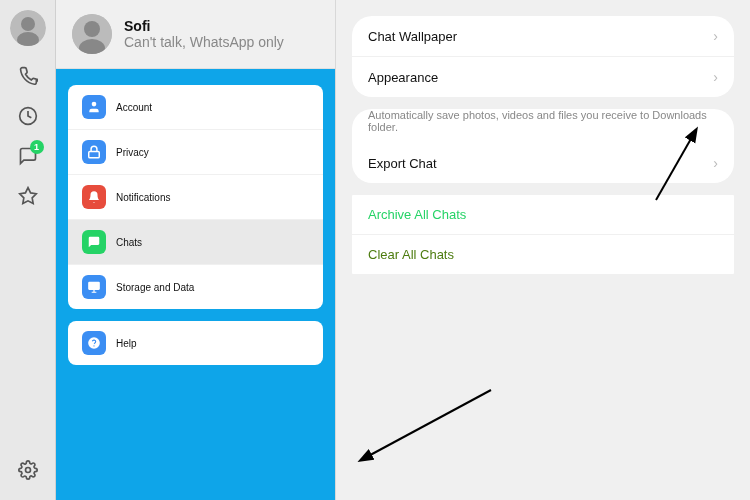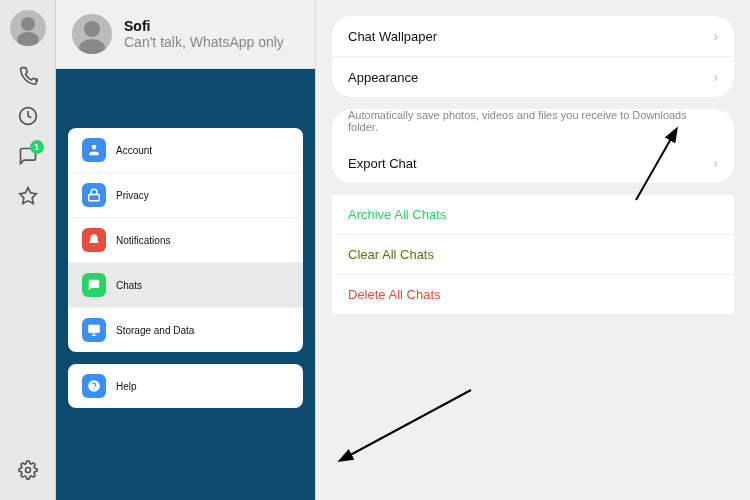--- a/index.html
+++ b/index.html
@@ -68,26 +68,25 @@
       height: 36px;
       border-radius: 50%;
       overflow: hidden;
       cursor: pointer;
       margin-bottom: 8px;
     }
     .avatar-btn svg { width: 36px; height: 36px; }
 
     
     .middle-panel {
-      width: 260px;
-      background: #0c4a6e;
+      width: 280px;
+      background: #0ea5e9;
       border-right: 1px solid #d8d8d8;
       display: flex;
       flex-direction: column;
-      gap: 43px;
     }
 
     
     .user-header {
       background: #f0f0f0;
       padding: 14px 16px;
       display: flex;
       align-items: center;
       gap: 12px;
       border-bottom: 1px solid #e0e0e0;
@@ -363,21 +362,20 @@
       <span class="settings-row-label">Export Chat</span>
       <div class="settings-row-right">
         <span class="chevron">›</span>
       </div>
     </div>
   </div>
 
   <div class="danger-group">
     <div class="danger-row danger-archive">Archive All Chats</div>
     <div class="danger-row danger-clear">Clear All Chats</div>
-    <div class="danger-row danger-delete">Delete All Chats</div>
   </div>
 
   <svg style="position:absolute;top:0;left:0;width:100%;height:100%;pointer-events:none;">
 
     <line x1="155" y1="390" x2="25" y2="460" stroke="black" stroke-width="2" marker-end="url(#arr)"></line>
 
     <line x1="320" y1="200" x2="360" y2="130" stroke="black" stroke-width="2" marker-end="url(#arr)"></line>
     <defs>
       <marker id="arr" markerWidth="8" markerHeight="8" refX="6" refY="3" orient="auto">
         <path d="M0,0 L0,6 L8,3 z" fill="black"></path>

